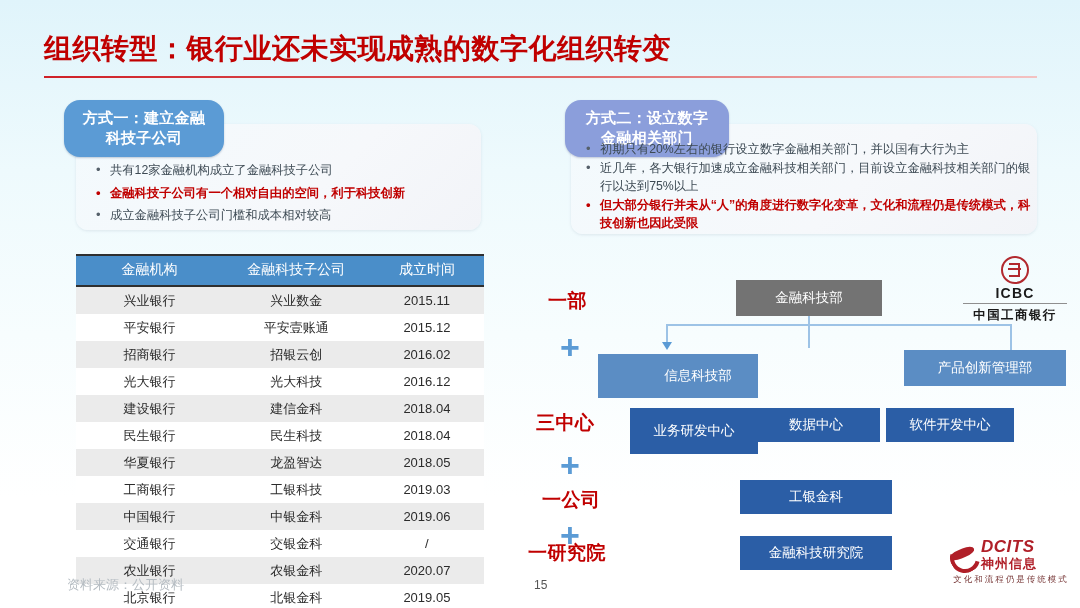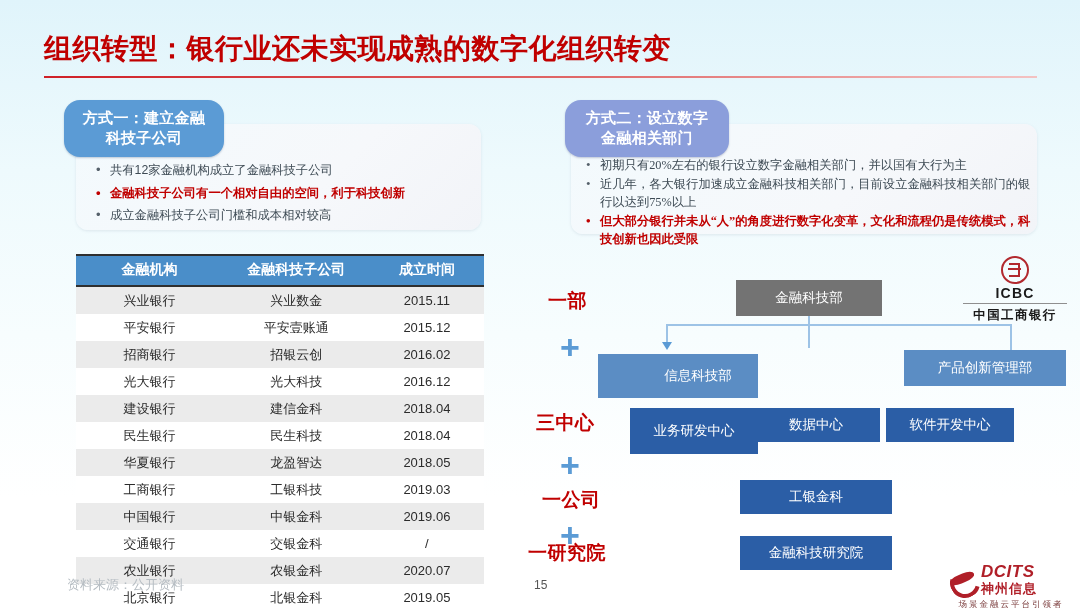--- a/index.html
+++ b/index.html
@@ -113,40 +113,40 @@
     font-size: 13px;
     color: #55606a;
   }
   ul.bullets li.hl {
     color: #c00000;
     font-weight: bold;
   }
   ul.bullets li.hl::before { color: #c00000; }
 
   #bullets-left { left: 93px; top: 161px; width: 380px; }
-  #bullets-right { left: 583px; top: 156px; width: 452px; font-family: Liberation Serif, serif; }
+  #bullets-right { left: 583px; top: 140px; width: 452px; }
   #bullets-right li { margin-bottom: 1px; line-height: 1.47; }
 
   
   .tbl-wrap {
     position: absolute;
     left: 76px;
     top: 254px;
     width: 408px;
   }
   table.data {
     border-collapse: collapse;
     width: 100%;
     table-layout: fixed;
   }
   table.data thead th {
     background: #4a8ec9;
     color: #ffffff;
     font-size: 14px;
-    font-weight: bold;
+    font-weight: normal;
     padding: 5px 0 6px 0;
     text-align: center;
     border-bottom: 2px solid #2f2f2f;
   }
   table.data thead tr { border-top: 2px solid #2f2f2f; }
   table.data tbody td {
     font-size: 13px;
     color: #2b2b2b;
     text-align: center;
     padding: 3px 0 3px 0;
@@ -277,21 +277,20 @@
   .dcits {
     position: absolute;
     left: 948px;
     top: 538px;
     width: 126px;
   }
   .dcits-row {
     display: flex;
     align-items: center;
     gap: 5px;
-    margin-top: 25px;
   }
   .dcits-swoosh {
     width: 28px; height: 28px;
     position: relative;
     flex: none;
   }
   .dcits-swoosh::before {
     content: "";
     position: absolute;
     left: 2px; top: 3px;
@@ -483,16 +482,16 @@
   </div>
 
   <div class="dcits">
     <div class="dcits-row">
       <div class="dcits-swoosh"></div>
       <div class="dcits-text">
         <div class="dcits-en">DCITS</div>
         <div class="dcits-cn">神州信息</div>
       </div>
     </div>
-    <div class="dcits-tag">场景金融云平台引领者</div>
+    <div class="dcits-tag">文化和流程仍是传统模式</div>
   </div>
 
 </div>
 
 </body></html>

